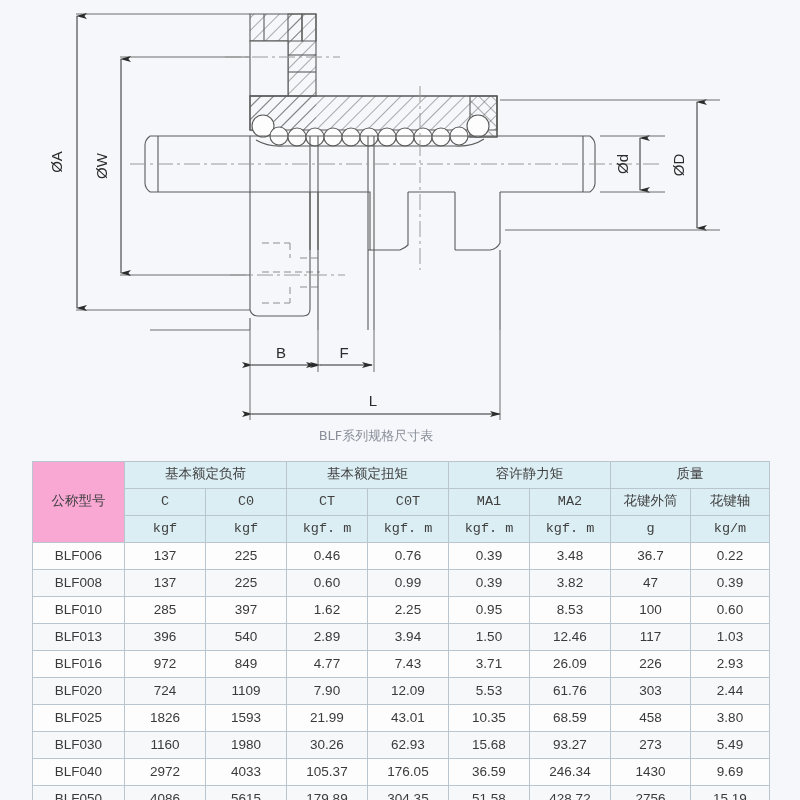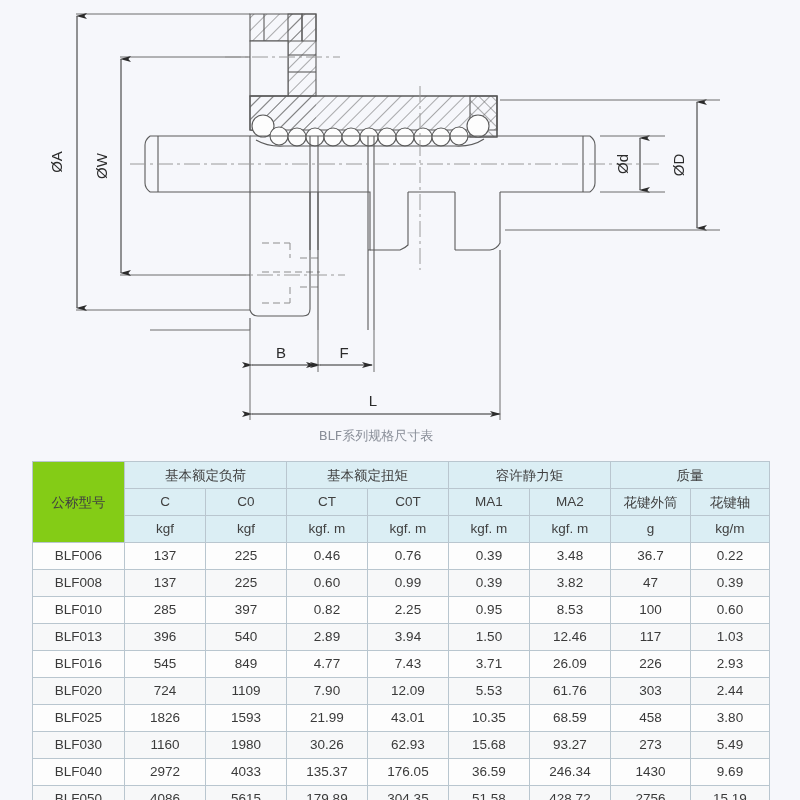--- a/index.html
+++ b/index.html
@@ -56,23 +56,24 @@
     border: 1px solid #b9c6cf;
     text-align: center;
     padding: 0;
     height: 26px;
     font-weight: normal;
     line-height: 1.1;
   }
   table.spec thead th {
     background: #dbeef4;
     color: #404040;
+    font-family: Liberation Mono, monospace;
   }
   table.spec thead th.model-head {
-    background: #84cc16;
+    background: #f9a8d4;
   }
   table.spec tbody td {
     background: #fdfdfd;
     height: 26px;
   }
   table.spec tbody tr:nth-child(even) td {
     background: #f7f8f9;
   }
   table.spec tbody td.model-cell {
     background: #fdfdfd;
@@ -325,41 +326,41 @@
           <td>0.99</td>
           <td>0.39</td>
           <td>3.82</td>
           <td>47</td>
           <td>0.39</td>
         </tr>
         <tr>
           <td class="model-cell">BLF010</td>
           <td>285</td>
           <td>397</td>
-          <td>0.82</td>
+          <td>1.62</td>
           <td>2.25</td>
           <td>0.95</td>
           <td>8.53</td>
           <td>100</td>
           <td>0.60</td>
         </tr>
         <tr>
           <td class="model-cell">BLF013</td>
           <td>396</td>
           <td>540</td>
           <td>2.89</td>
           <td>3.94</td>
           <td>1.50</td>
           <td>12.46</td>
           <td>117</td>
           <td>1.03</td>
         </tr>
         <tr>
           <td class="model-cell">BLF016</td>
-          <td>545</td>
+          <td>972</td>
           <td>849</td>
           <td>4.77</td>
           <td>7.43</td>
           <td>3.71</td>
           <td>26.09</td>
           <td>226</td>
           <td>2.93</td>
         </tr>
         <tr>
           <td class="model-cell">BLF020</td>
@@ -391,21 +392,21 @@
           <td>62.93</td>
           <td>15.68</td>
           <td>93.27</td>
           <td>273</td>
           <td>5.49</td>
         </tr>
         <tr>
           <td class="model-cell">BLF040</td>
           <td>2972</td>
           <td>4033</td>
-          <td>135.37</td>
+          <td>105.37</td>
           <td>176.05</td>
           <td>36.59</td>
           <td>246.34</td>
           <td>1430</td>
           <td>9.69</td>
         </tr>
         <tr>
           <td class="model-cell">BLF050</td>
           <td>4086</td>
           <td>5615</td>

